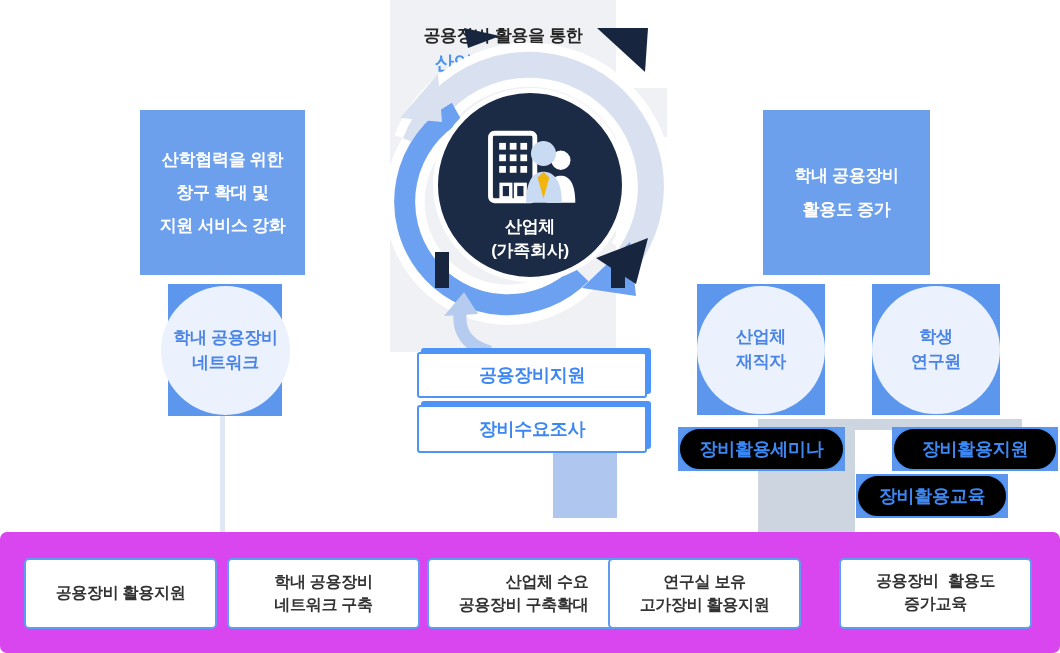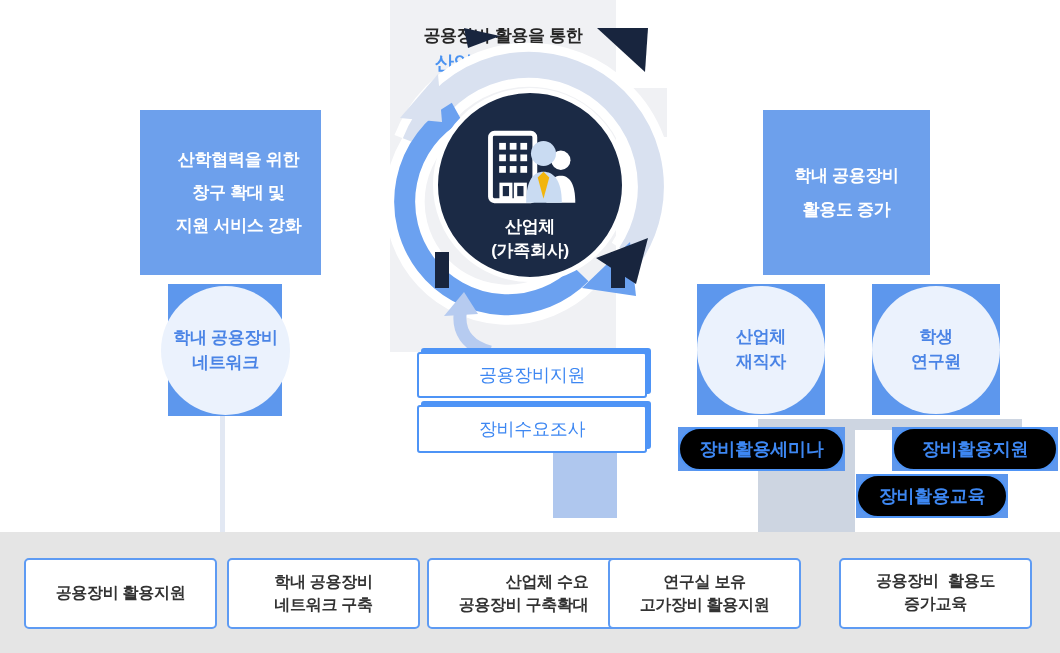--- a/index.html
+++ b/index.html
@@ -19,49 +19,49 @@
   .t2{left:390px;top:50px;width:226px;text-align:center;font-size:19px;font-weight:bold;color:#4B93F1;}
   .cycle{left:330px;top:0;width:400px;height:390px;}
   
   .hub{left:433px;top:88px;width:184px;height:184px;border-radius:50%;background:#1B2A45;
        border:5px solid #fff;text-align:center;}
   .hub svg{display:block;margin:30px auto 4px auto;}
   .hub-label{color:#fff;font-size:17px;font-weight:bold;line-height:1.4;}
   
   .bigbox{background:#6DA0EC;color:#fff;font-weight:bold;font-size:17px;line-height:1.95;
           display:flex;align-items:center;justify-content:center;text-align:center;}
-  .goal-left{left:140px;top:110px;width:165px;height:165px;padding-left:16px;}
+  .goal-left{left:140px;top:110px;width:165px;height:165px;}
   .goal-right{left:763px;top:110px;width:167px;height:165px;}
   
   .sq{background:#5D97ED;}
   .lsq{left:168px;top:284px;width:114px;height:132px;}
   .rsq1{left:697px;top:284px;width:128px;height:131px;}
   .rsq2{left:872px;top:284px;width:128px;height:131px;}
   .bub{border-radius:50%;background:#EBF2FD;color:#4A84E6;font-weight:bold;font-size:17px;
        line-height:1.45;display:flex;align-items:center;justify-content:center;text-align:center;}
   .lbub{left:161px;top:286px;width:129px;height:129px;}
   .rbub1{left:697px;top:286px;width:128px;height:128px;}
   .rbub2{left:872px;top:286px;width:128px;height:128px;}
   
   .obox{background:#fff;border:2px solid #4E94F6;border-radius:3px;box-shadow:4px -4px 0 0 #4E94F6;
-        color:#3D87F2;font-size:18px;font-weight:normal;display:flex;align-items:center;justify-content:center;}
+        color:#3D87F2;font-size:18px;font-weight:bold;display:flex;align-items:center;justify-content:center;}
   .obox1{left:417px;top:352px;width:226px;height:42px;}
   .obox2{left:417px;top:405px;width:226px;height:44px;}
   .uparrow{left:438px;top:290px;width:64px;height:64px;}
   
   .pill{position:absolute;}
   .pill-back{position:absolute;left:0;top:0;right:0;bottom:0;background:#5D97ED;}
   .pill-face{position:absolute;left:0;top:0;right:0;bottom:0;background:#000000;border:2px solid #4E94F6;
              border-radius:999px;display:flex;align-items:center;justify-content:center;
              color:#3D87F2;font-size:18px;font-weight:bold;}
   .p1{left:678px;top:427px;width:167px;height:44px;}
   .p2{left:856px;top:427px;width:166px;height:44px;margin-left:36px;}
   .p3{left:856px;top:474px;width:152px;height:44px;}
   
-  .footer{left:0;top:532px;width:1060px;height:121px;background:#e5e5e5;}
+  .footer{left:0;top:532px;width:1060px;height:121px;background:#d946ef;border-radius:7px;}
   .fbox{position:absolute;top:26px;height:67px;width:189px;background:#fff;border:2px solid #5E9BF3;
         border-radius:5px;color:#333;font-size:16px;font-weight:bold;line-height:1.4;
         display:flex;align-items:center;justify-content:center;text-align:center;}
   .f1{left:24px;} .f2{left:227px;} .f3{left:427px;text-align:right;} .f4{left:608px;} .f5{left:839px;font-family:Liberation Mono, monospace;}
 </style>
 </head>
 <body>
 
 <div class="stage">
 

